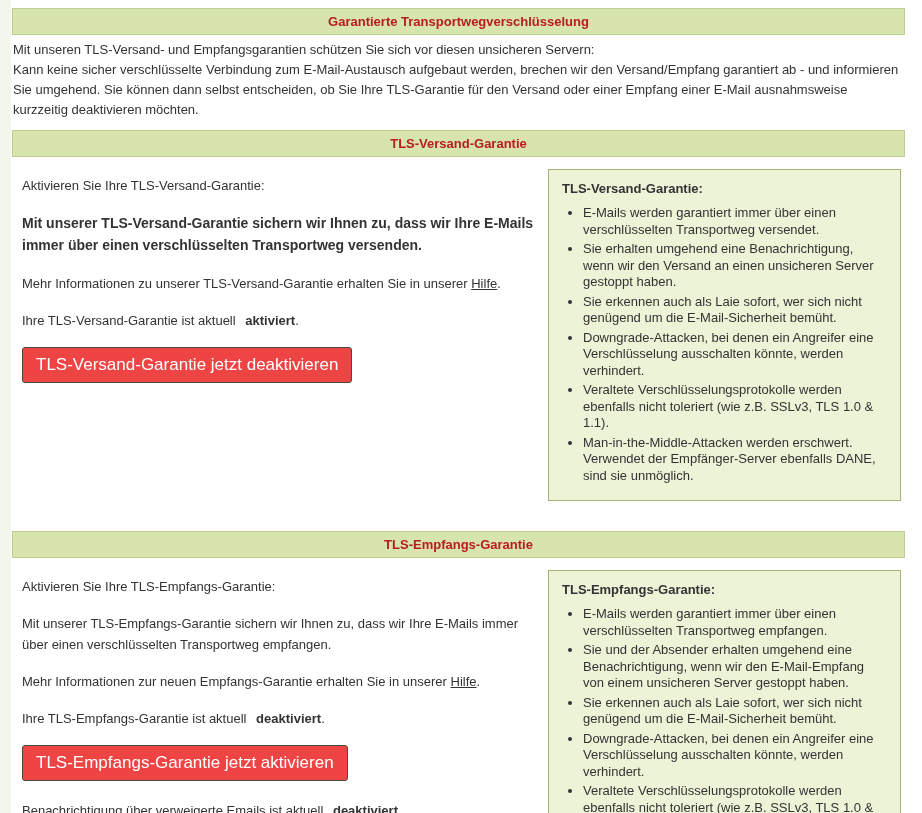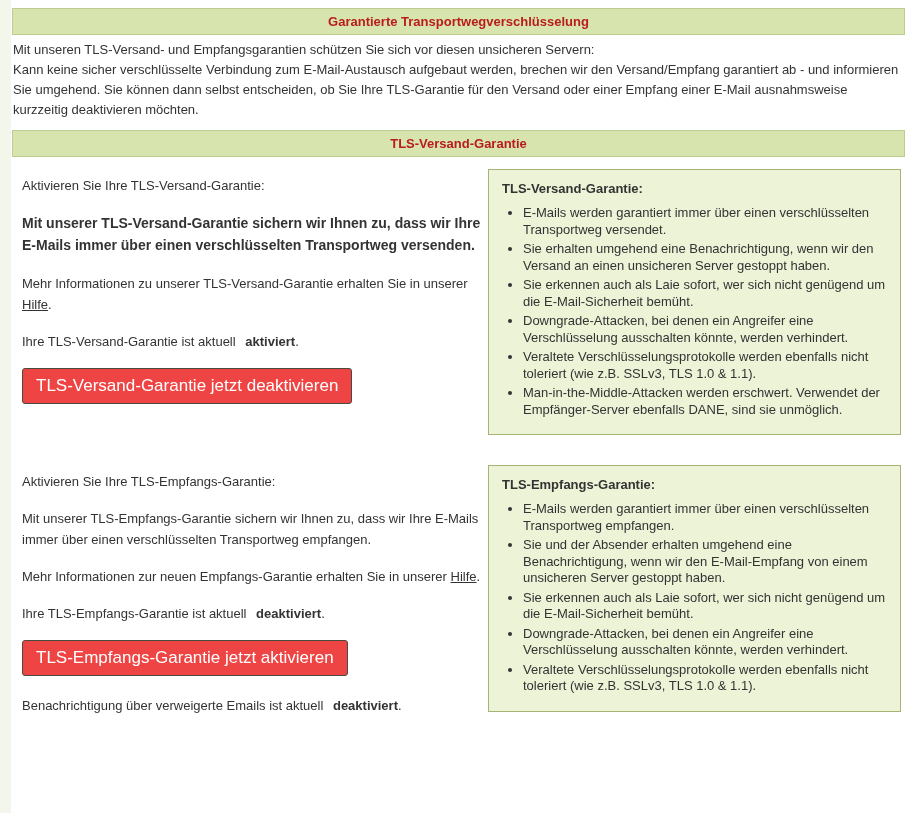--- a/index.html
+++ b/index.html
@@ -40,21 +40,21 @@
   .status-value { font-weight:bold;margin-left:6px; }
   .btn {
     display:inline-block;
     background:#ef4444; color:#ffffff;
     border:1px solid #484b41; border-radius:3px;
     padding:7px 13px; font-size:17px;
     font-family:"Liberation Sans", sans-serif;
     cursor:pointer;
   }
   .info-box {
-    width:413px; box-sizing:border-box;
+    width:353px; box-sizing:border-box;
     background:#edf3d7;
     border:1px solid #a6b475;
     padding:11px 13px 13px;
     flex:0 0 auto;
   }
   .info-box h4 { margin:0 0 9px; font-size:13px; color:#333; }
   .info-box ul { margin:0; padding-left:21px; }
   .info-box li { margin-bottom:3px; line-height:16.5px; font-size:13px; }
 </style>
 </head>
@@ -93,20 +93,23 @@
           <li>Sie erkennen auch als Laie sofort, wer sich nicht genügend um die E-Mail-Sicherheit bemüht.</li>
           <li>Downgrade-Attacken, bei denen ein Angreifer eine Verschlüsselung ausschalten könnte, werden verhindert.</li>
           <li>Veraltete Verschlüsselungsprotokolle werden ebenfalls nicht toleriert (wie z.B. SSLv3, TLS 1.0 &amp; 1.1).</li>
           <li>Man-in-the-Middle-Attacken werden erschwert. Verwendet der Empfänger-Server ebenfalls DANE, sind sie unmöglich.</li>
         </ul>
       </div>
     </div>
   </div>
 
   <div class="section section-2">
+    <div class="section-bar">
+      <span>TLS-Empfangs-Garantie</span>
+    </div>
     <div class="row">
       <div class="col-left">
         <p>Aktivieren Sie Ihre TLS-Empfangs-Garantie:</p>
         <p>Mit unserer TLS-Empfangs-Garantie sichern wir Ihnen zu, dass wir Ihre E-Mails immer über einen verschlüsselten Transportweg empfangen.</p>
         <p><span>Mehr Informationen zur neuen Empfangs-Garantie erhalten Sie in unserer </span><a class="help-link">Hilfe</a><span>.</span></p>
         <p><span>Ihre TLS-Empfangs-Garantie ist aktuell </span><span class="status-value">deaktiviert</span><span>.</span></p>
         <button class="btn">TLS-Empfangs-Garantie jetzt aktivieren</button>
         <p class="notif"><span>Benachrichtigung über verweigerte Emails ist aktuell </span><span class="status-value">deaktiviert</span><span>.</span></p>
         
       </div>

